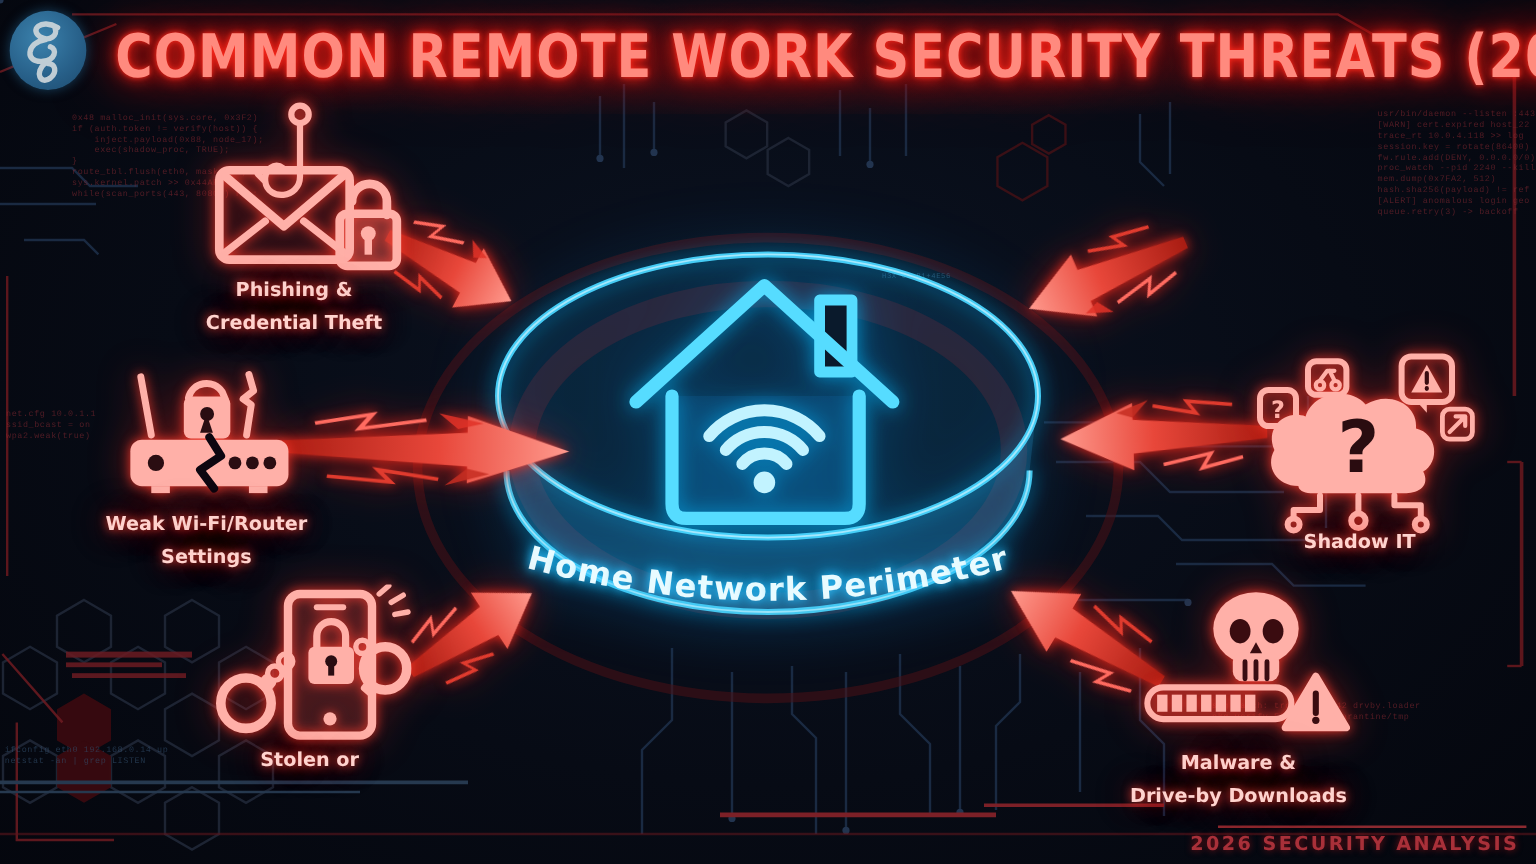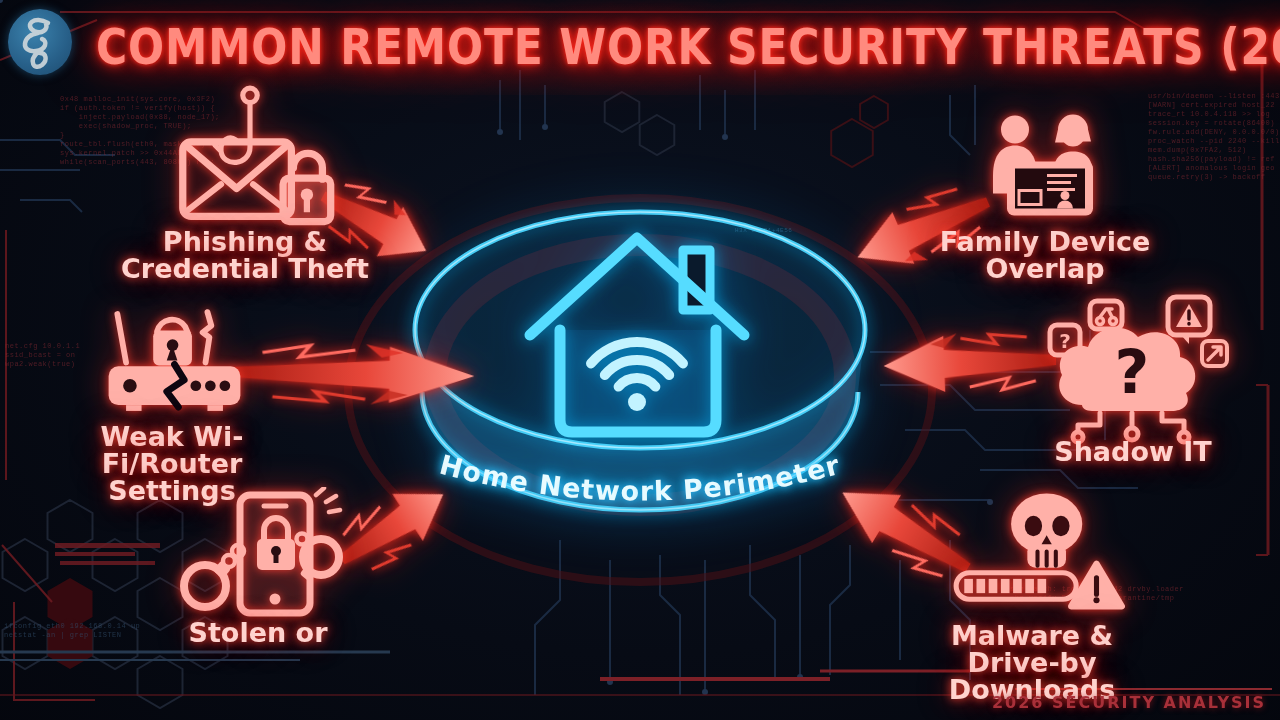--- a/index.html
+++ b/index.html
@@ -12,21 +12,21 @@
          font-size:50px;font-weight:bold;letter-spacing:1px;color:#ff8a7e;
          transform:scaleX(.85);transform-origin:50% 50%;
          text-shadow:0 0 5px #ff2a1d,0 0 14px #ff2318,0 0 34px #d00f06,0 0 60px #8c0a04;}
   #title-glow{left:60px;top:0;width:1160px;height:95px;
          background:radial-gradient(ellipse at 50% 55%, rgba(140,15,12,.30), transparent 70%);}
   
   #logo{left:8px;top:9px;width:64px;height:66px;border-radius:50%;
         background:radial-gradient(circle at 40% 35%, #3b82ad, #275f88 60%, #1d4a6d 100%);
         box-shadow:0 0 10px rgba(40,120,170,.5);}
   
-  .tlabel{width:280px;text-align:center;color:#ffd3ce;font-weight:bold;font-size:27px;line-height:27px;
+  .tlabel{width:280px;text-align:center;color:#ffd3ce;font-weight:bold;font-size:16px;line-height:27px;
           text-shadow:0 0 8px rgba(255,70,55,.95),0 0 20px rgba(255,40,25,.55),0 0 36px rgba(200,20,10,.4);}
   
   .code{font-family:Liberation Mono, monospace;font-size:7px;line-height:9px;white-space:pre;
         color:#8a2a33;opacity:.55;letter-spacing:.5px;}
   .code.blue{color:#33506e;opacity:.6;}
   .code.tiny{font-size:6px;color:#4a7a9a;opacity:.5;}
   
   #footer{right:14px;top:693px;font-size:16px;font-weight:bold;letter-spacing:2px;color:#a83039;
           text-shadow:0 0 6px rgba(150,20,25,.8);}
   
@@ -276,41 +276,20 @@
       <rect x="112" y="90" width="46" height="42" rx="6" stroke-width="7" fill="rgba(255,176,168,.15)"></rect>
       <circle cx="135" cy="106" r="6" fill="#ffb0a8" stroke="none"></circle>
       <rect x="132" y="110" width="6" height="13" fill="#ffb0a8" stroke="none"></rect>
     </svg>
     <div class="tlabel abs" style="left:-60px;top:143px">
       <div>Phishing &amp;</div>
       <div>Credential Theft</div>
     </div>
   </div>
 
-  <div class="abs" style="left:985px;top:112px">
-    <svg class="ticon" width="130" height="118" viewBox="0 0 130 115" fill="#ffb0a8">
-      <circle cx="30" cy="16" r="14"></circle>
-      <path d="M8,62 C8,40 18,32 30,32 C42,32 52,40 52,62 L52,80 L8,80 Z"></path>
-      <circle cx="88" cy="21" r="12"></circle>
-      <path d="M73,16 a15,15 0 0 1 30,0 l3,12 h-7 l-22,1 h-7 Z"></path>
-      <path d="M68,62 C68,44 76,38 88,38 C100,38 108,44 108,62 L108,80 L68,80 Z"></path>
-      <rect x="22" y="48" width="86" height="54" rx="7"></rect>
-      <rect x="30" y="55" width="70" height="40" fill="#230a0e"></rect>
-      <g stroke="#ffb0a8" stroke-width="3" fill="none">
-        <path d="M62,62 h30 M62,69 h24 M62,76 h28"></path>
-        <rect x="34" y="77" width="22" height="14"></rect>
-      </g>
-      <circle cx="80" cy="82" r="4.5"></circle>
-      <path d="M72,95 a8,8 0 0 1 16,0 Z"></path>
-    </svg>
-    <div class="tlabel abs" style="left:-80px;top:116px">
-      <div>Family Device</div>
-      <div>Overlap</div>
-    </div>
-  </div>
 
   <div class="abs" style="left:97px;top:303px">
     <svg class="ticon" width="155" height="118" viewBox="0 0 160 115" stroke-linecap="round" stroke-linejoin="round">
       <path d="M30,58 L21,8" stroke="#ffb0a8" stroke-width="6" fill="none"></path>
       <path d="M112,58 L116,32 L109,27 L118,20 L114,6" stroke="#ffb0a8" stroke-width="6" fill="none"></path>
       <path d="M62,26 a16,16 0 0 1 29,-5 l3,7" stroke="#ffb0a8" stroke-width="6" fill="none"></path>
       <rect x="58" y="25" width="40" height="36" rx="6" fill="#ffb0a8"></rect>
       <circle cx="78" cy="40" r="6" fill="#2a0d12"></circle>
       <path d="M76,44 l-4,12 h11 l-4,-12" fill="#2a0d12"></path>
       <rect x="12" y="62" width="136" height="40" rx="10" fill="#ffb0a8"></rect>

